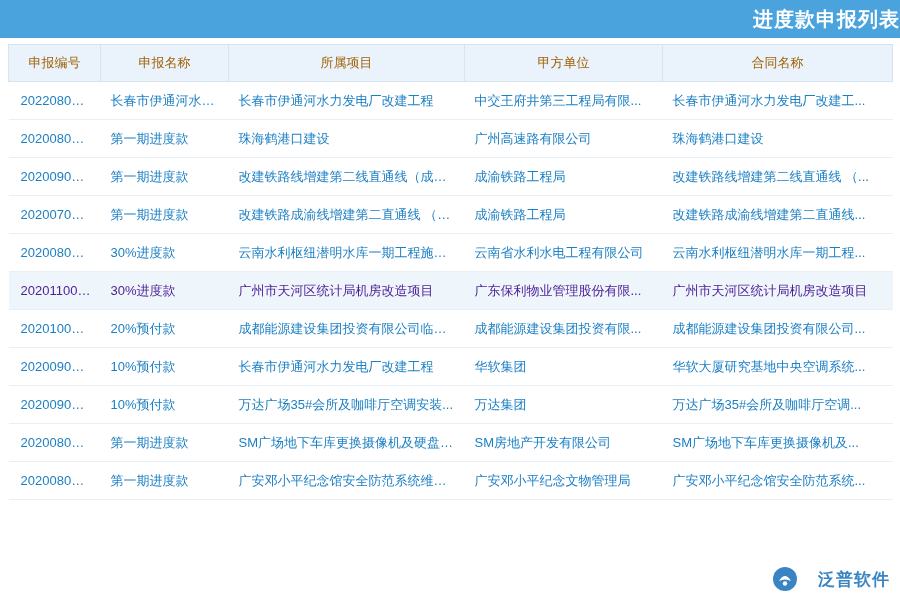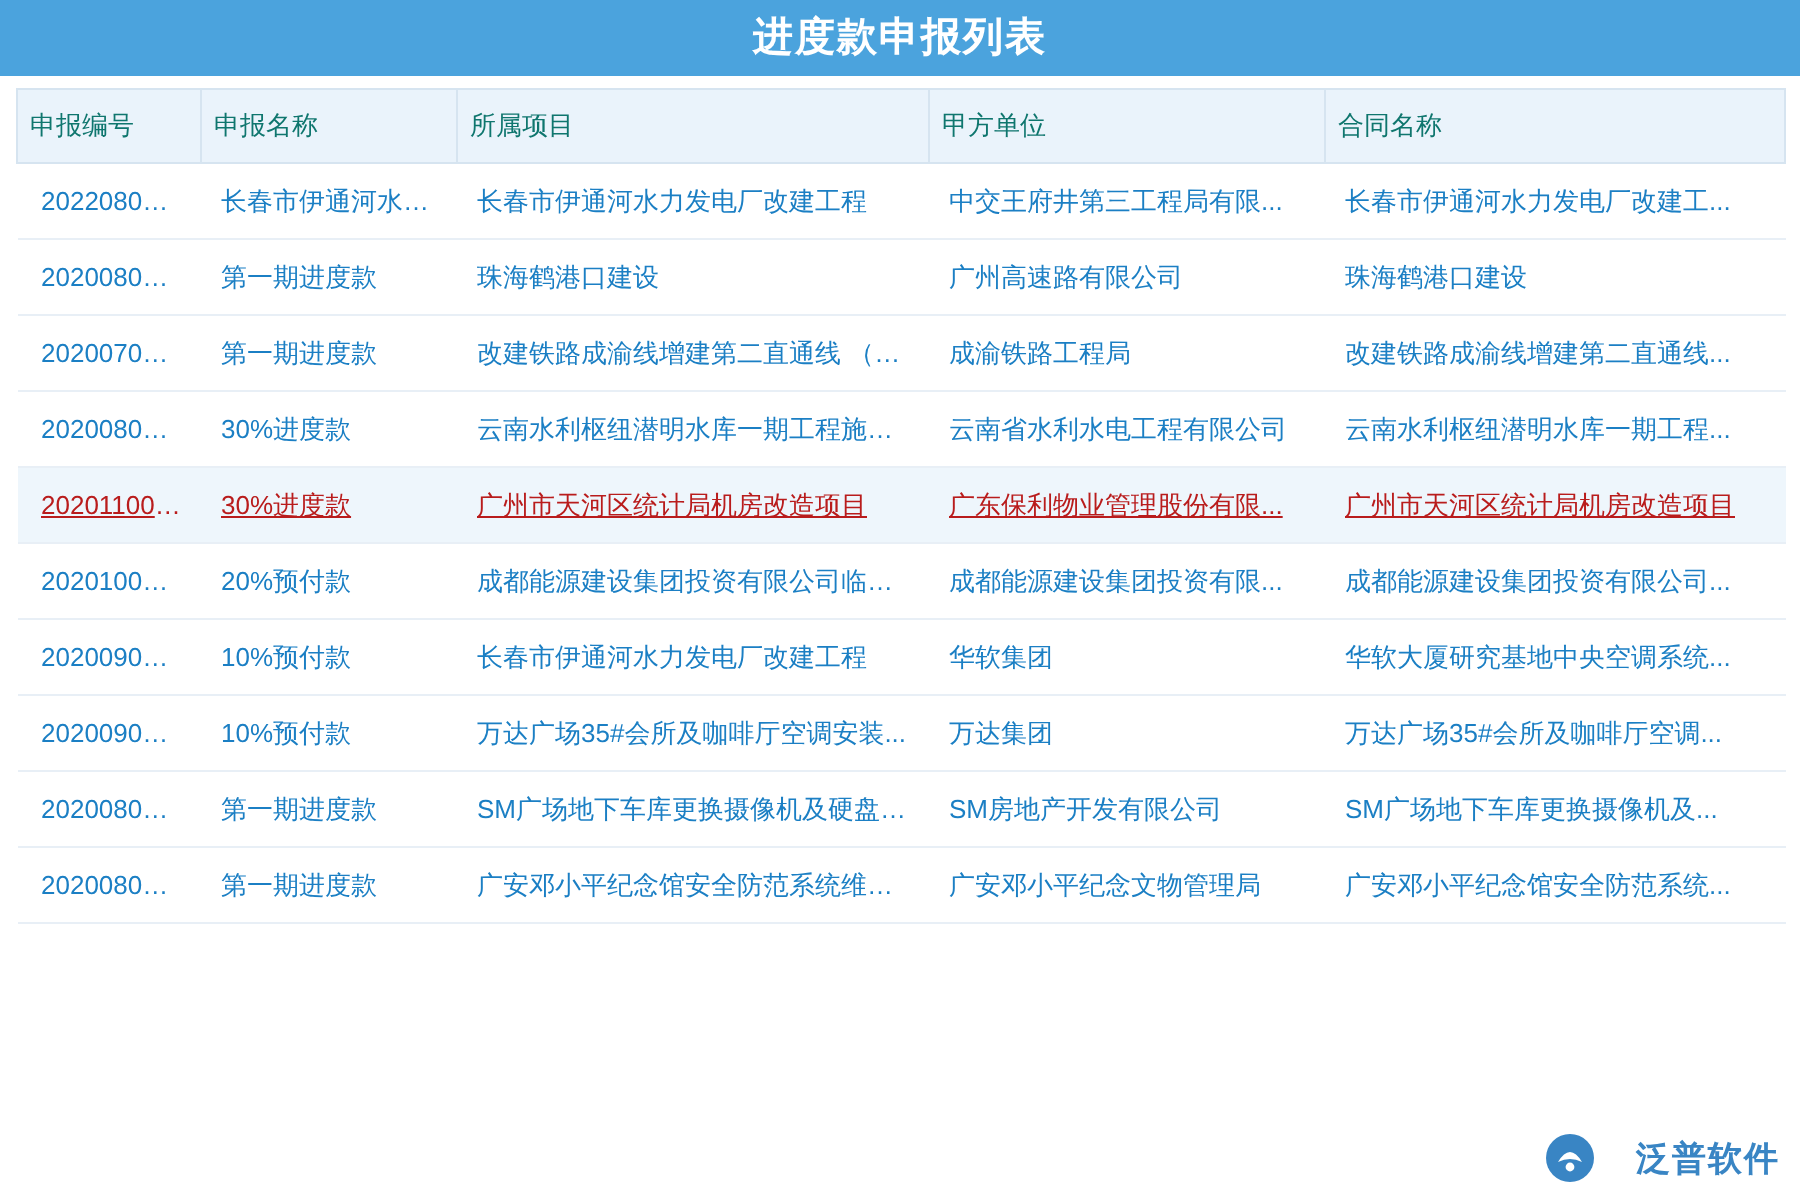--- a/index.html
+++ b/index.html
@@ -10,21 +10,21 @@
     width: 900px;
     height: 600px;
     background: #ffffff;
     font-family: "Liberation Sans", sans-serif;
     overflow: hidden;
     position: relative;
   }
   .page-title {
     height: 38px;
     line-height: 38px;
-    text-align: center;
+    text-align: right;
     font-size: 20px;
     font-weight: bold;
     color: #ffffff;
     background: #4ba3dd;
     letter-spacing: 1px;
   }
   .table-wrap {
     padding: 6px 8px 0 8px;
     box-sizing: border-box;
     width: 900px;
@@ -39,22 +39,22 @@
   table.grid col.c2 { width: 236px; }
   table.grid col.c3 { width: 198px; }
   table.grid col.c4 { width: 230px; }
 
   table.grid thead th {
     background: #eaf3fb;
     border: 1px solid #d6e4f0;
     height: 36px;
     font-size: 13px;
     font-weight: normal;
-    color: #0f766e;
-    text-align: left;
+    color: #a16207;
+    text-align: center;
     padding: 0 6px;
     white-space: nowrap;
     overflow: hidden;
     text-overflow: ellipsis;
   }
   table.grid tbody td {
     border-bottom: 1px solid #e8eff6;
     height: 37px;
     font-size: 13px;
     color: #1b7fc4;
@@ -63,22 +63,21 @@
     overflow: hidden;
     text-overflow: ellipsis;
     text-align: left;
     background: #ffffff;
   }
   table.grid tbody td.col-id {
     padding-left: 12px;
   }
   table.grid tbody tr.highlight td {
     background: #eef6fc;
-    color: #b91c1c;
-    text-decoration: underline;
+    color: #4c1d95;
   }
   .watermark {
     position: absolute;
     right: 10px;
     bottom: 8px;
     display: flex;
     align-items: center;
     gap: 20px;
     opacity: 0.95;
   }
@@ -126,20 +125,27 @@
           <td>长春市伊通河水力发电厂改建工...</td>
         </tr>
         <tr>
           <td class="col-id">2020080010</td>
           <td>第一期进度款</td>
           <td>珠海鹤港口建设</td>
           <td>广州高速路有限公司</td>
           <td>珠海鹤港口建设</td>
         </tr>
         <tr>
+          <td class="col-id">2020090008</td>
+          <td>第一期进度款</td>
+          <td>改建铁路线增建第二线直通线（成都-...</td>
+          <td>成渝铁路工程局</td>
+          <td>改建铁路线增建第二线直通线 （...</td>
+        </tr>
+        <tr>
           <td class="col-id">2020070009</td>
           <td>第一期进度款</td>
           <td>改建铁路成渝线增建第二直通线 （成...</td>
           <td>成渝铁路工程局</td>
           <td>改建铁路成渝线增建第二直通线...</td>
         </tr>
         <tr>
           <td class="col-id">2020080006</td>
           <td>30%进度款</td>
           <td>云南水利枢纽潜明水库一期工程施工I标</td>

